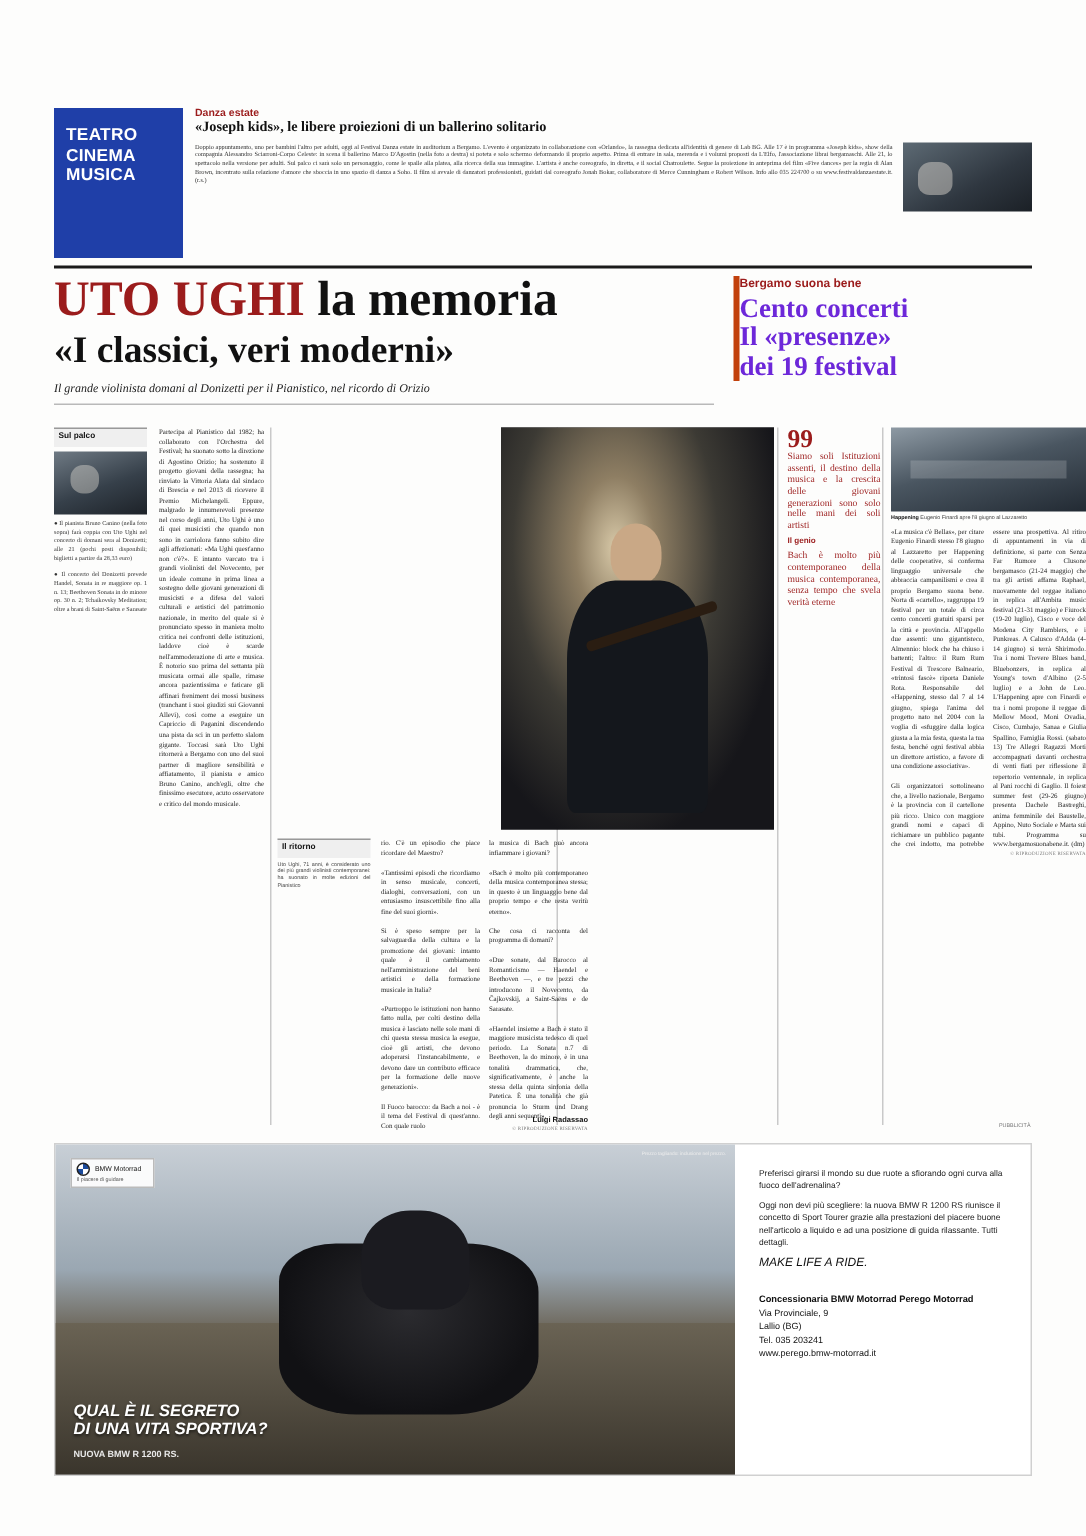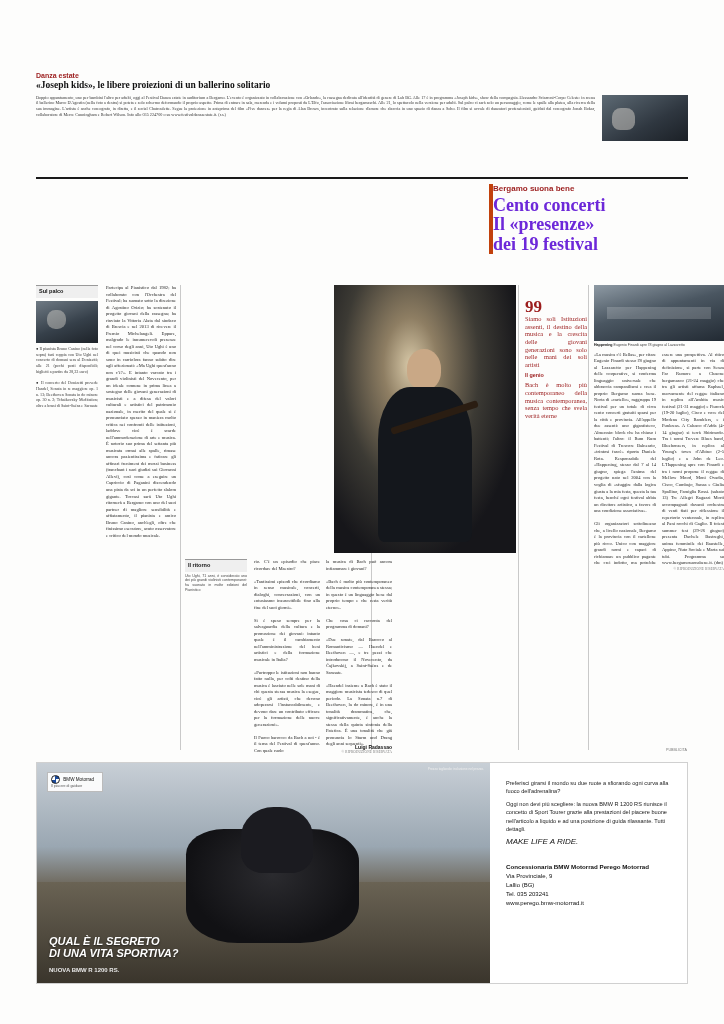--- a/index.html
+++ b/index.html
@@ -427,34 +427,46 @@
     color: #777;
   }
 </style>
 </head>
 <body>
 
 <div class="page">
 
 
   <div class="topstrip">
+    <div class="logo-box">
+      <div>TEATRO</div>
+      <div>CINEMA</div>
+      <div>MUSICA</div>
+    </div>
     <div class="topstrip-col last">
       <div class="kicker">Danza estate</div>
       <div class="strip-head">«Joseph kids», le libere proiezioni di un ballerino solitario</div>
       <div style="display:flex; gap:7px;">
         <div class="microtext" style="flex:1.35;">Doppio appuntamento, uno per bambini l'altro per adulti, oggi al Festival Danza estate in auditorium a Bergamo. L'evento è organizzato in collaborazione con «Orlando», la rassegna dedicata all'identità di genere di Lab BG. Alle 17 è in programma «Joseph kids», show della compagnia Alessandro Sciarroni-Corpo Celeste: in scena il ballerino Marco D'Agostin (nella foto a destra) si poteta e solo schermo deformando il proprio aspetto. Prima di entrare in sala, merenda e i volumi proposti da L'Elfo, l'associazione librai bergamaschi. Alle 21, lo spettacolo nella versione per adulti. Sul palco ci sarà solo un personaggio, come le spalle alla platea, alla ricerca della sua immagine. L'artista è anche coreografo, in diretta, e il social Chatroulette. Segue la proiezione in anteprima del film «Five dances» per la regia di Alan Brown, incentrato sulla relazione d'amore che sboccia in uno spazio di danza a Soho. Il film si avvale di danzatori professionisti, guidati dal coreografo Jonah Bokar, collaboratore di Merce Cunningham e Robert Wilson. Info allo 035 224700 o su www.festivaldanzaestate.it. (r.s.)</div>
         <div style="flex:0 0 86px;">
           <div class="photo-strip" style="width:86px;height:46px;margin:0 0 3px 0;"></div>
         </div>
       </div>
     </div>
   </div>
 
   <div class="rule-main"></div>
 
+  <div class="headline-zone">
+    <h1 class="h1">
+      <span class="red">UTO UGHI</span><span class="bold"> la memoria</span>
+    </h1>
+    <div class="h2">«I classici, veri moderni»</div>
+    <div class="subdeck">Il grande violinista domani al Donizetti per il Pianistico, nel ricordo di Orizio</div>
+  </div>
 
   <div class="right-head">
     <div class="kicker2">Bergamo suona bene</div>
     <h3>
       <span>Cento concerti</span><br>
       <span>Il «presenze»</span><br>
       <span>dei 19 festival</span>
     </h3>
   </div>
 
@@ -507,21 +519,21 @@
 
 «Due sonate, dal Barocco al Romanticismo — Haendel e Beethoven —, e tre pezzi che introducono il Novecento, da Čajkovskij, a Saint-Saëns e de Sarasate.
 
 «Haendel insieme a Bach è stato il maggiore musicista tedesco di quel periodo. La Sonata n.7 di Beethoven, la do minore, è in una tonalità drammatica, che, significativamente, è anche la stessa della quinta sinfonia della Patetica. È una tonalità che già pronuncia lo Sturm und Drang degli anni sequenti».</div>
 
     <div style="position:absolute; left:290px; top:455px; width:66px;">
       <div class="byline">Luigi Radassao</div>
       <div class="riprod">© RIPRODUZIONE RISERVATA</div>
     </div>
 
-    <div class="col c6" style="top:16px;">
+    <div class="col c6" style="top:2px;">
       <div class="quotemark">99</div>
       <div class="pullquote">Siamo soli Istituzioni assenti, il destino della musica e la crescita delle giovani generazioni sono solo nelle mani dei soli artisti</div>
       <div class="subhead-red">Il genio</div>
       <div class="pullquote">Bach è molto più contemporaneo della musica contemporanea, senza tempo che svela verità eterne</div>
     </div>
 
     <div class="col c7">
       <div class="right-photo"></div>
       <div class="cap">
         <b>Happening</b>

